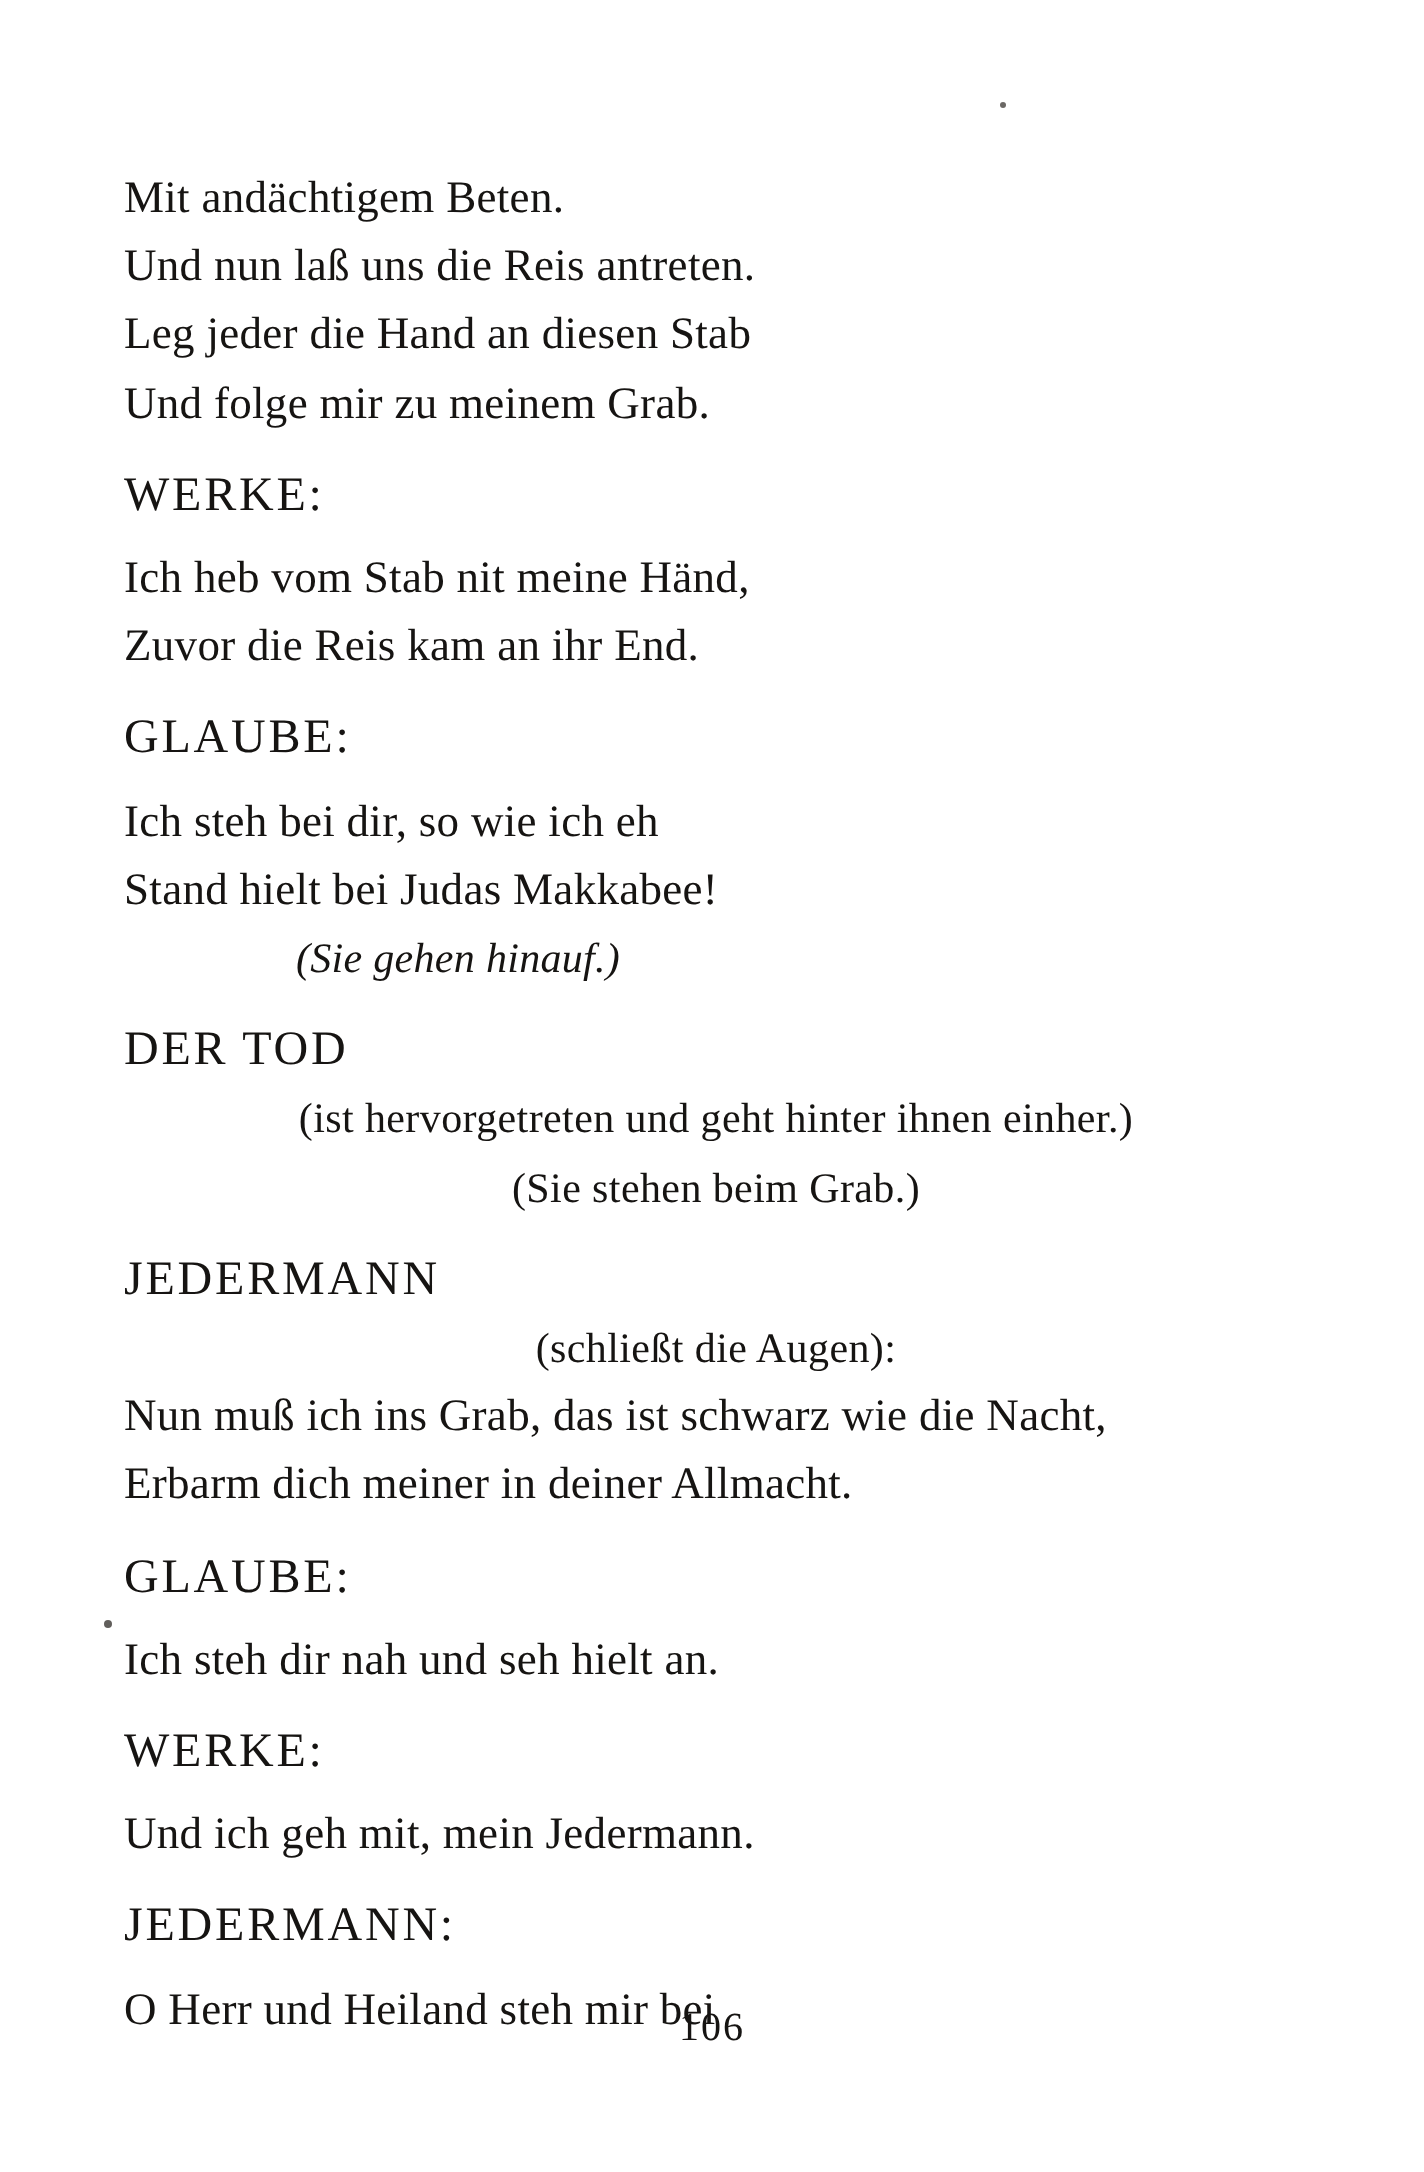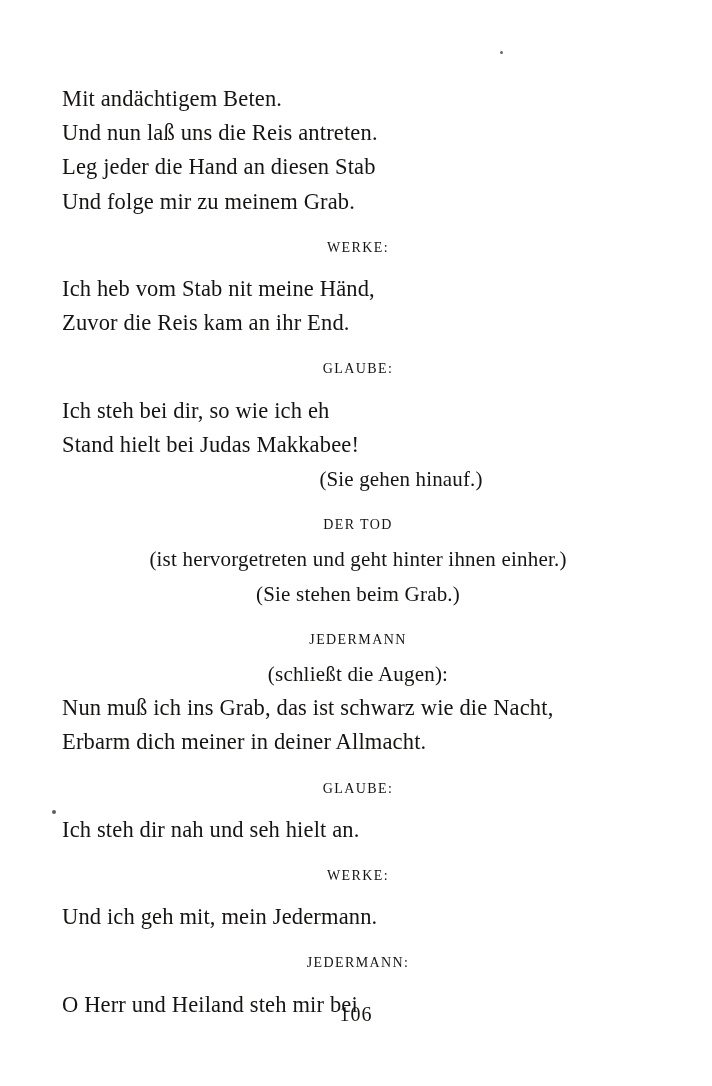--- a/index.html
+++ b/index.html
@@ -32,37 +32,36 @@
   .line {
     font-size: 22.5px;
     line-height: 34.2px;
     letter-spacing: 0.15px;
     white-space: pre;
   }
   .left {
     text-align: left;
   }
   .speaker {
-    text-align: center;
     letter-spacing: 1.4px;
-    font-size: 14px;
+    font-size: 24px;
   }
   .stage {
     text-align: center;
     font-size: 21px;
     letter-spacing: 0.2px;
   }
   .gap-top-sm {
     margin-top: 7px;
   }
   .gap-top-md {
     margin-top: 12px;
   }
   .indent-stage-right {
-    text-align: center;
+    font-style: italic;
     font-size: 21px;
     padding-left: 86px;
   }
   .pagenum {
     position: absolute;
     left: 0;
     top: 963px;
     width: 712px;
     text-align: center;
     font-size: 20px;

